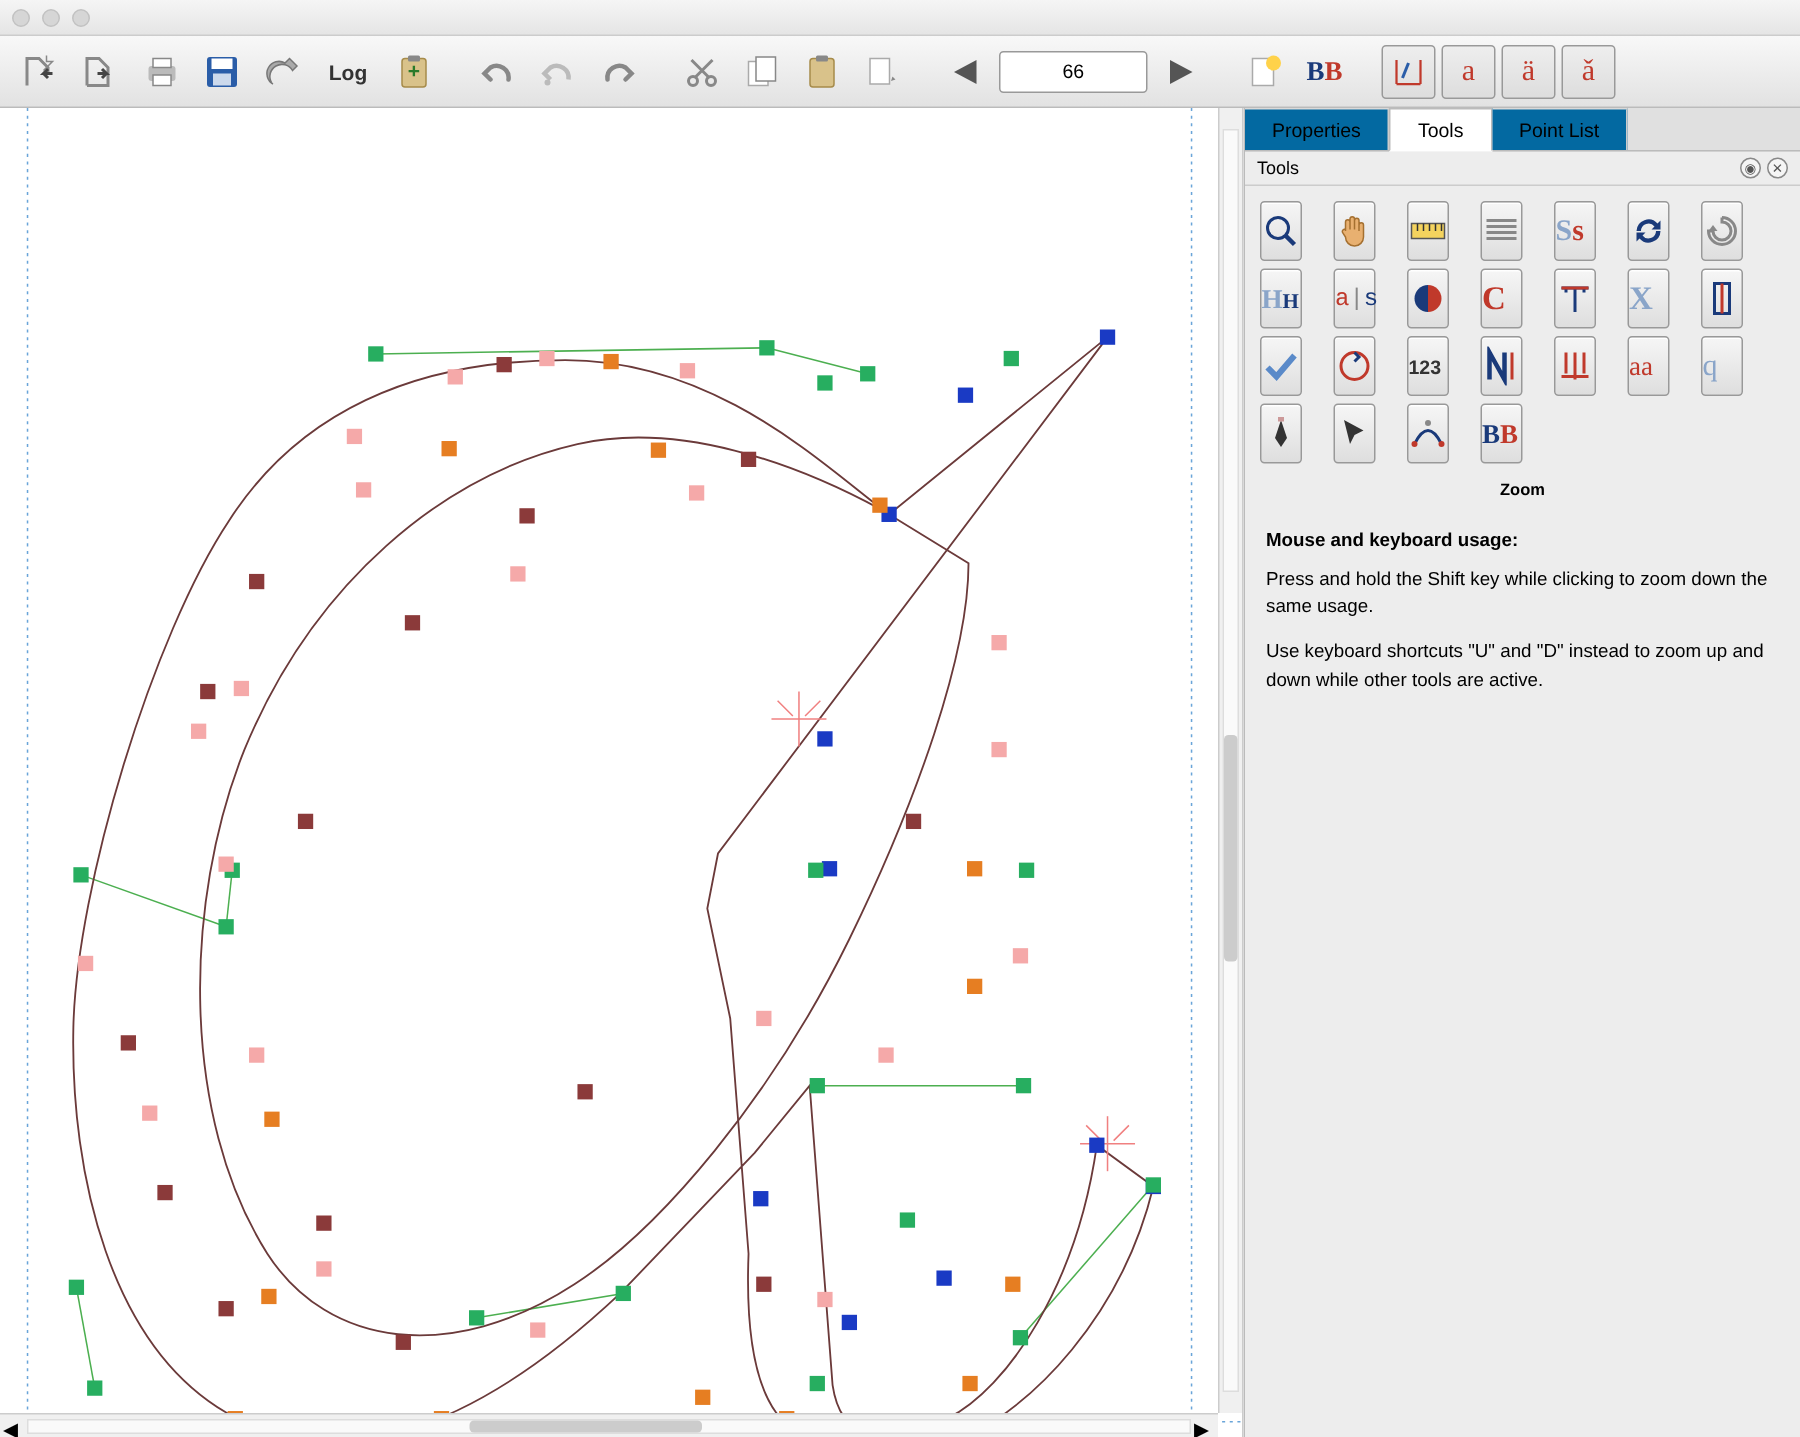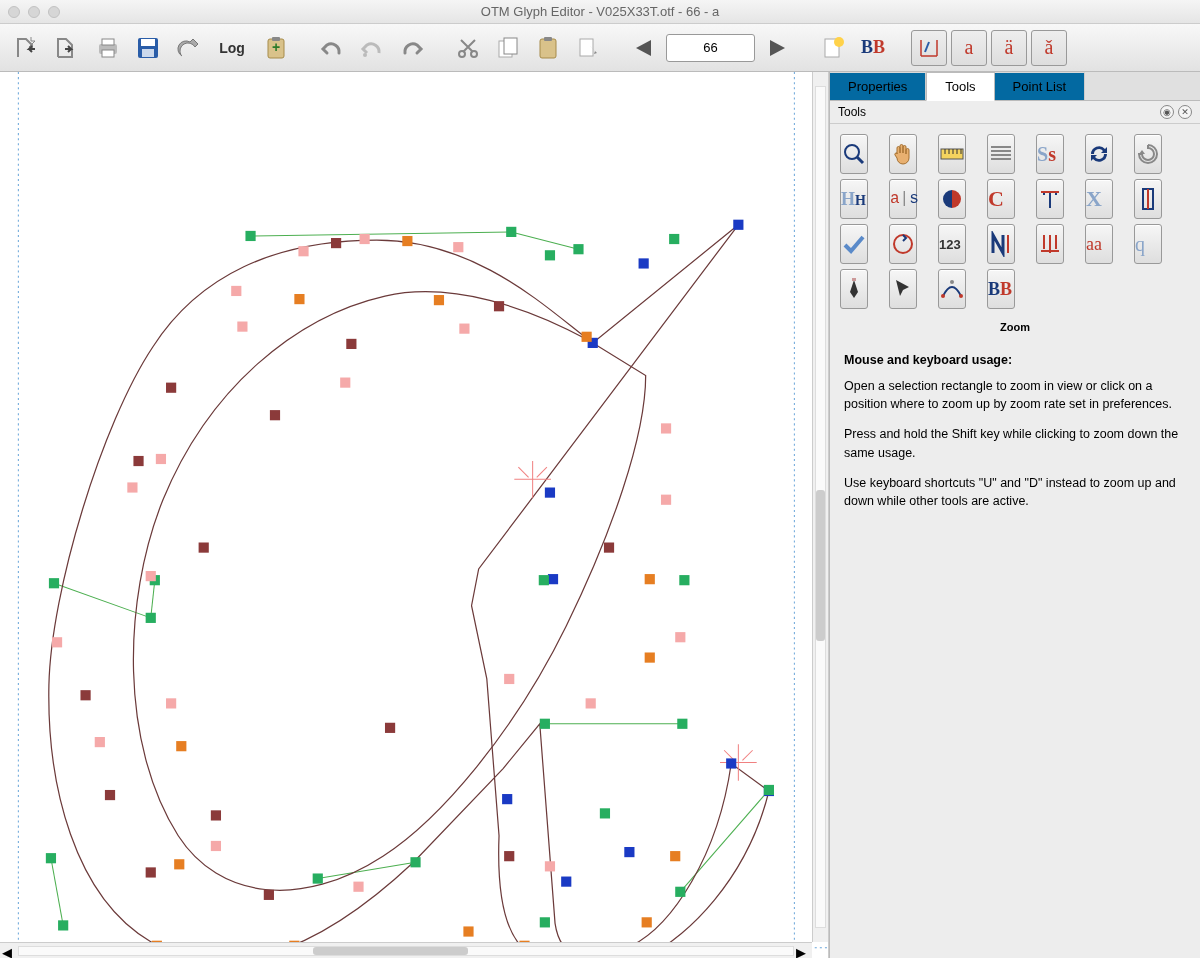--- a/index.html
+++ b/index.html
@@ -42,21 +42,21 @@
 .tb-btn {
   width: 36px; height: 36px;
   background: transparent;
   border: none;
   display: flex; align-items: center; justify-content: center;
   cursor: pointer;
   border-radius: 3px;
 }
 .tb-sep { width: 12px; }
 .glyph-input {
-  width: 89px; height: 28px;
+  width: 99px; height: 28px;
   border: 1px solid #999; border-radius: 3px;
   background: #fff; text-align: center;
   font-size: 13px;
 }
 .content {
   flex: 1; display: flex; overflow: hidden;
 }
 .canvas-wrap {
   flex: 1; background: #fff; position: relative;
   border-right: 1px solid #ccc;
@@ -132,21 +132,20 @@
 </style>
 </head>
 <body>
 
 <div class="titlebar">
   <div class="traffic-lights">
     <span></span>
     <span></span>
     <span></span>
   </div>
-  <div class="window-title">OTM Glyph Editor - V025X33T.otf - 66 - a</div>
 </div>
 
 <div class="toolbar">
   <button class="tb-btn">
       <svg width="26" height="26">
         <path d="M3 22V4h8l6 6v4" fill="none" stroke="#888" stroke-width="2"></path>
         <path d="M14 12l6-6-4 0 0-4" fill="none" stroke="#888"></path>
         <path d="M20 14l-6 0 3-3m-3 3 3 3" fill="none" stroke="#444" stroke-width="2"></path>
       </svg>
     </button>
@@ -518,18 +517,17 @@
             <circle cx="13" cy="6" r="2" fill="#888"></circle>
           </svg>
         </button>
         <button class="tool-btn">
           <span style="font-family:Georgia;font-weight:bold;font-size:18px"><span style="color:#1a3a7a">B</span><span style="color:#c0392b">B</span></span>
         </button>
       </div>
     <div class="tool-label">Zoom</div>
     <div class="help">
       <h4>Mouse and keyboard usage:</h4>
-      <p>Open a selection rectangle to zoom in view or click on a position where to zoom up by zoom rate set in preferences.</p>
       <p>Press and hold the Shift key while clicking to zoom down the same usage.</p>
       <p>Use keyboard shortcuts "U" and "D" instead to zoom up and down while other tools are active.</p>
     </div>
   </div>
 </div>
 
 </body></html>

